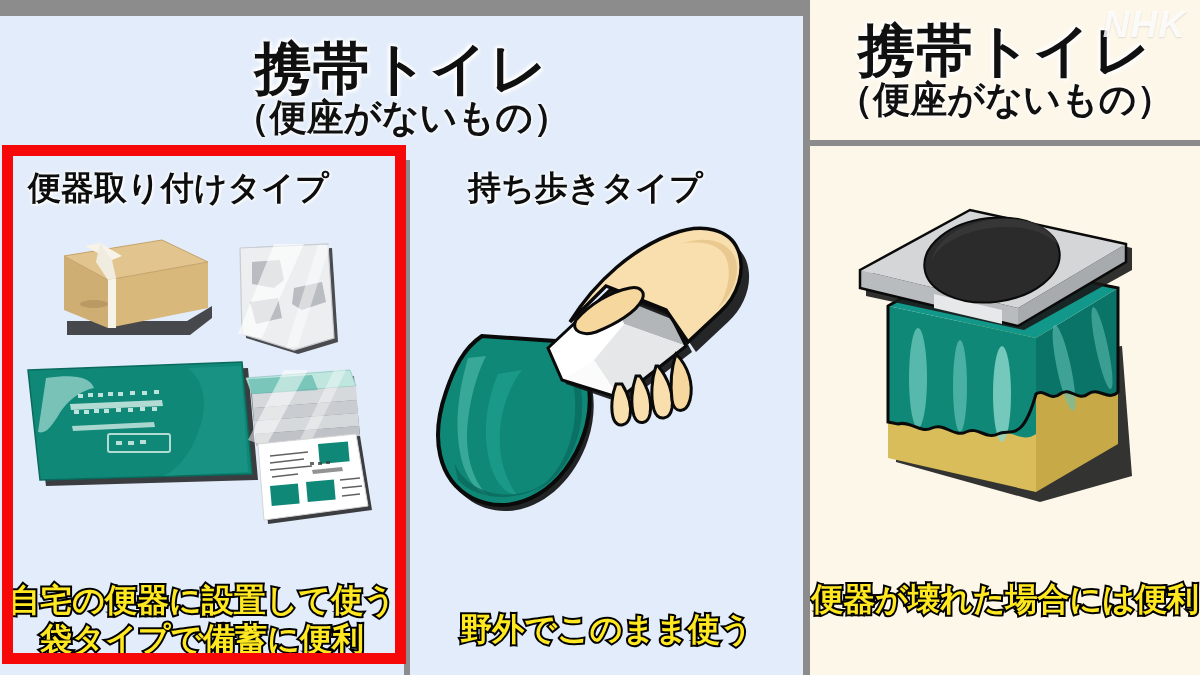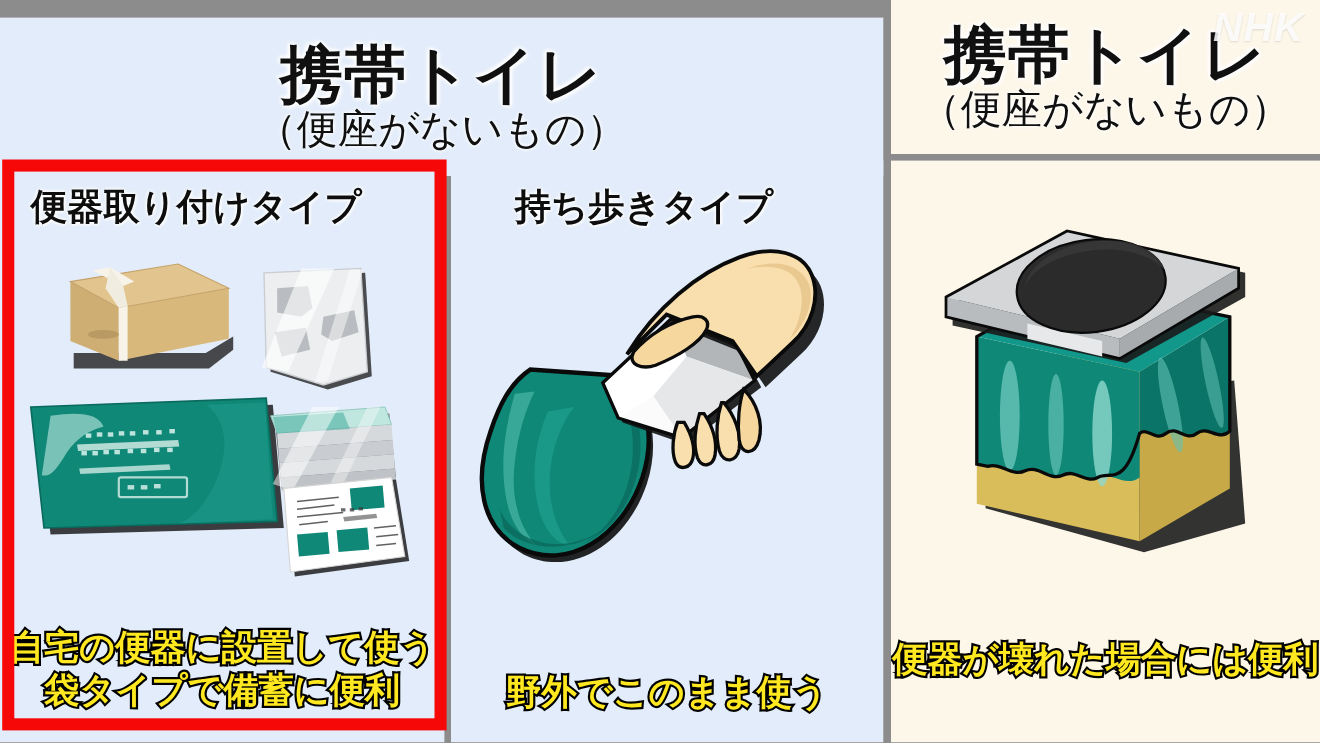--- a/index.html
+++ b/index.html
@@ -22,21 +22,21 @@
   
   .hdr-inner { width:100%; height:100%; display:flex; flex-direction:column;
                align-items:center; justify-content:center; }
   .hdr-title {
     font-size:57px; font-weight:bold; color:#101010; line-height:1.02;
     letter-spacing:1px;
     text-shadow: 0 0 5px #fff, 0 0 5px #fff, 2px 2px 4px rgba(255,255,255,.95),
                 -2px -2px 4px rgba(255,255,255,.95);
   }
   .hdr-sub {
-    font-size:37px; font-weight:normal; color:#101010; line-height:1.05;
+    font-size:37px; font-weight:bold; color:#101010; line-height:1.05;
     margin-top:2px; letter-spacing:0px;
     text-shadow: 0 0 4px #fff, 0 0 4px #fff;
   }
 
   
   .nhk {
     position:absolute; right:14px; top:4px;
     font-size:37px; font-weight:bold; font-style:italic;
     color:rgba(255,255,255,.85); letter-spacing:1px;
     text-shadow:0 1px 2px rgba(0,0,0,.12);
@@ -61,21 +61,21 @@
 
   
   .caption {
     position:absolute; width:100%; text-align:center;
     font-size:32px; font-weight:bold; line-height:1.22;
     color:#ffe81f; letter-spacing:0px; white-space:nowrap;
     -webkit-text-stroke:4px #000;
     paint-order:stroke fill;
   }
   .caption span { display:block; }
-  .cap-left { bottom:28px; }
+  .cap-left { bottom:16px; }
   .cap-mid  { bottom:26px; }
   .cap-right{ bottom:56px; }
 
   
   .art { position:absolute; }
   .art-left  { left:12px;  top:72px;  width:380px; height:320px; }
   .art-mid   { left:14px;  top:62px;  width:370px; height:340px; }
   .art-right { left:16px;  top:50px;  width:360px; height:345px; }
 
   svg { display:block; width:100%; height:100%; overflow:visible; }

